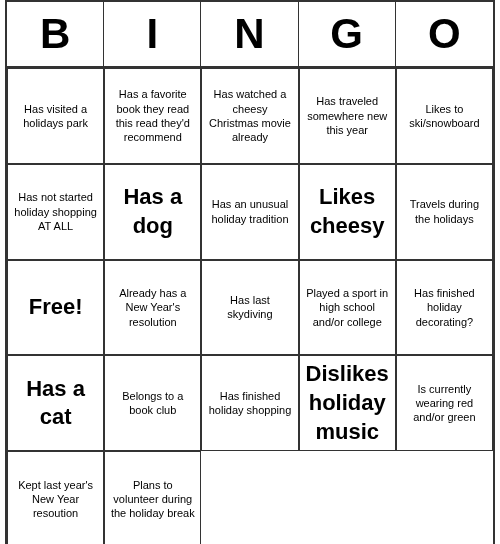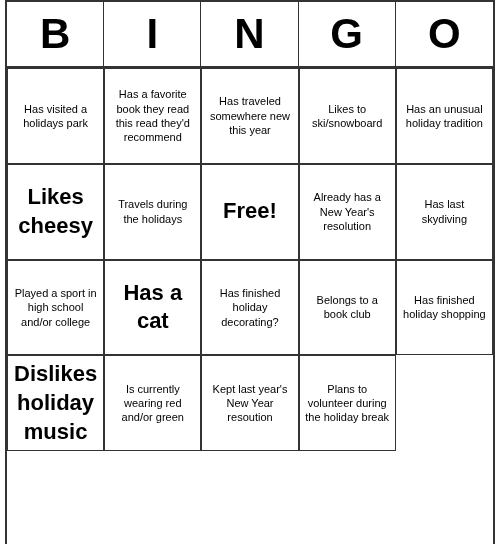--- a/index.html
+++ b/index.html
@@ -63,31 +63,34 @@
   <div class="bingo-header">
   <div class="bingo-letter">B</div>
       <div class="bingo-letter">I</div>
       <div class="bingo-letter">N</div>
       <div class="bingo-letter">G</div>
       <div class="bingo-letter">O</div>
     </div>
   <div class="bingo-grid">
       <div class="bingo-cell">Has visited a holidays park</div>
       <div class="bingo-cell">Has a favorite book they read this read they'd recommend</div>
+      <div class="bingo-cell">Has watched a cheesy Christmas movie already</div>
       <div class="bingo-cell">Has traveled somewhere new this year</div>
       <div class="bingo-cell">Likes to ski/snowboard</div>
+      <div class="bingo-cell">Has not started holiday shopping AT ALL</div>
+      <div class="bingo-cell large-text">Has a dog</div>
       <div class="bingo-cell">Has an unusual holiday tradition</div>
       <div class="bingo-cell large-text">Likes cheesy</div>
       <div class="bingo-cell">Travels during the holidays</div>
       <div class="bingo-cell free">Free!</div>
       <div class="bingo-cell">Already has a New Year's resolution</div>
       <div class="bingo-cell">Has last skydiving</div>
       <div class="bingo-cell">Played a sport in high school and/or college</div>
+      <div class="bingo-cell">Has finished holiday decorating?</div>
       <div class="bingo-cell large-text">Has a cat</div>
-      <div class="bingo-cell">Has finished holiday decorating?</div>
       <div class="bingo-cell">Belongs to a book club</div>
       <div class="bingo-cell">Has finished holiday shopping</div>
       <div class="bingo-cell large-text">Dislikes holiday music</div>
       <div class="bingo-cell">Is currently wearing red and/or green</div>
       <div class="bingo-cell">Kept last year's New Year resoution</div>
       <div class="bingo-cell">Plans to volunteer during the holiday break</div>
     </div>
 </div>
 
 </body></html>

